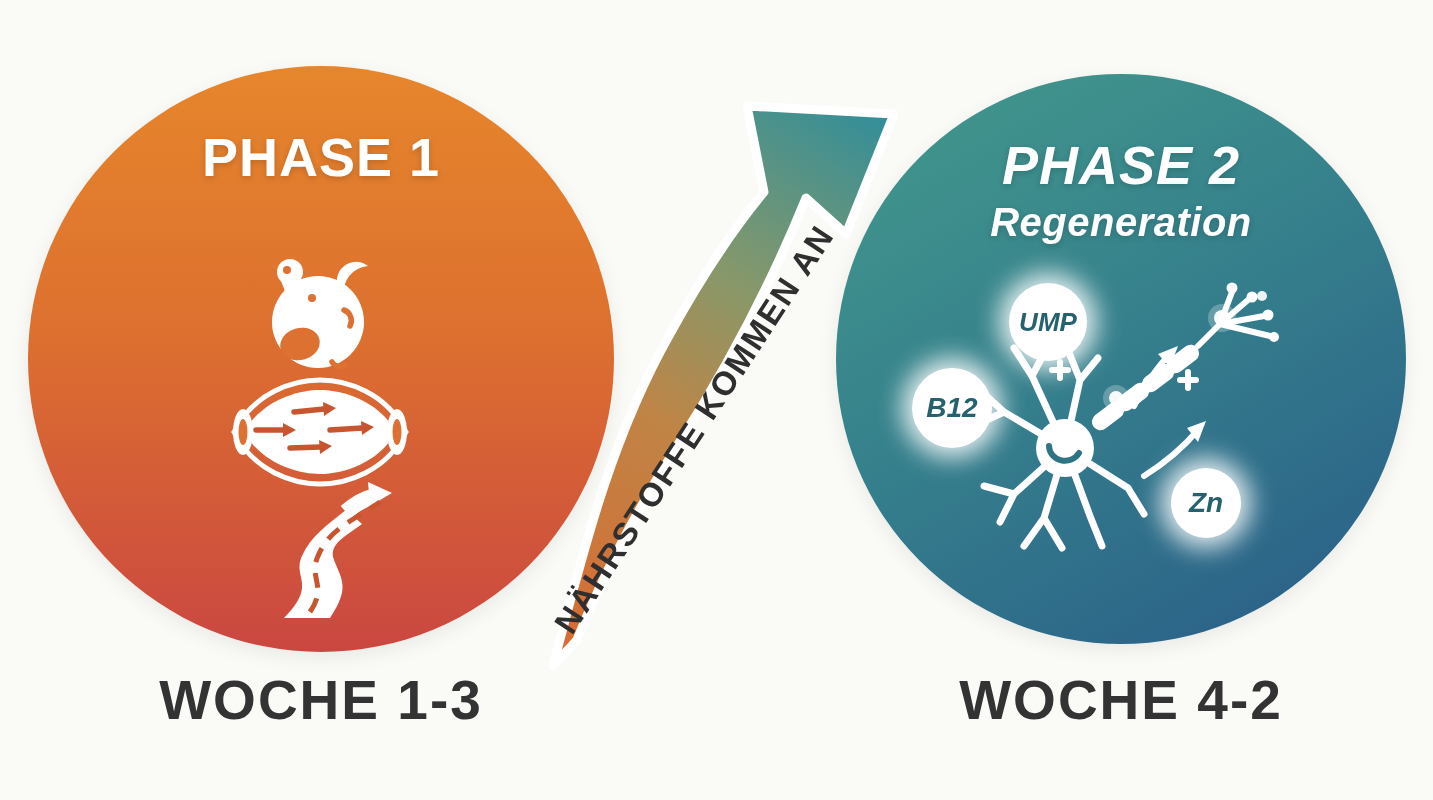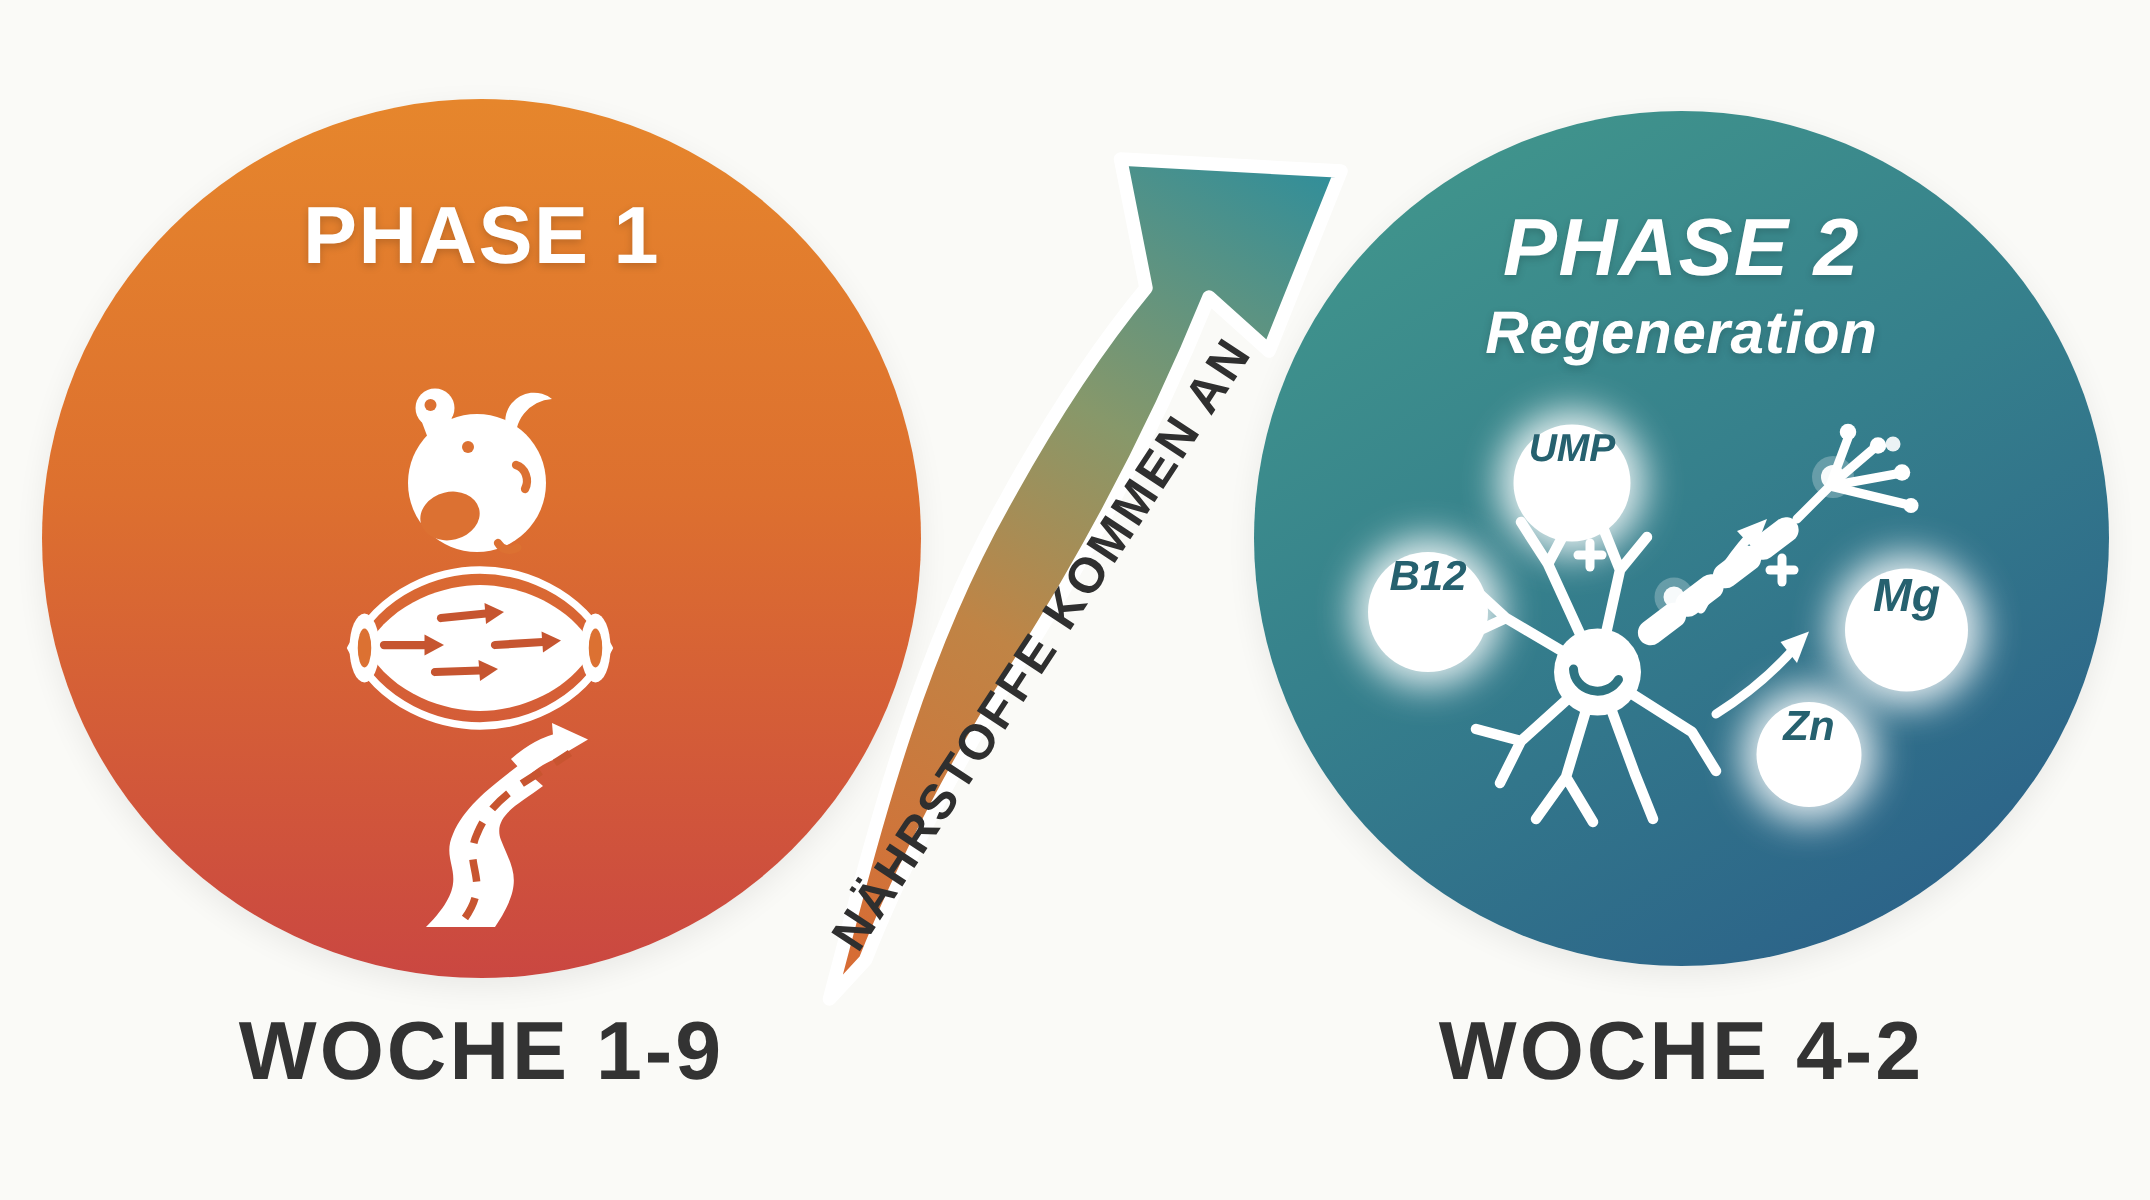--- a/index.html
+++ b/index.html
@@ -29,21 +29,21 @@
   .phase-subtitle{top:122px;font-size:40px;letter-spacing:0.5px;}
   .icon-layer{position:absolute;left:0;top:0;}
   .week-label{
     position:absolute;text-align:center;color:#333333;
     font-size:55px;font-weight:800;letter-spacing:2px;
   }
   #week1{left:28px;width:586px;top:668px;}
   #week2{left:836px;width:570px;top:668px;}
   .badge{
     position:absolute;border-radius:50%;background:#ffffff;
-    display:flex;align-items:flex-start;justify-content:center;
+    display:flex;align-items:center;justify-content:center;
     color:#26616f;font-weight:800;
     box-shadow:0 0 24px 10px rgba(255,255,255,.85);
   }
   #badge-ump{left:173px;top:209px;width:78px;height:78px;font-size:26px;}
   #badge-b12{left:76px;top:294px;width:80px;height:80px;font-size:28px;}
   #badge-mg{left:394px;top:305px;width:82px;height:82px;font-size:31px;}
   #badge-zn{left:335px;top:394px;width:70px;height:70px;font-size:28px;}
   #arrow-layer{
     position:absolute;left:0;top:0;width:1433px;height:800px;
     pointer-events:none;z-index:5;
@@ -162,23 +162,20 @@
       <circle cx="386" cy="244" r="8" fill="#ffffff" opacity="0.95"></circle>
       <circle cx="426" cy="222" r="5" fill="#ffffff" opacity="0.9"></circle>
     </g>
   </svg>
 
   <div class="badge" id="badge-ump">
     <span>UMP</span>
   </div>
   <div class="badge" id="badge-b12">
     <span>B12</span>
-  </div>
-  <div class="badge" id="badge-mg">
-    <span>Mg</span>
   </div>
   <div class="badge" id="badge-zn">
     <span>Zn</span>
   </div>
 </div>
 
 <svg id="arrow-layer" viewBox="0 0 1433 800">
   <defs>
     <linearGradient id="swooshGrad" gradientUnits="userSpaceOnUse" x1="553" y1="660" x2="890" y2="110">
       <stop offset="0" stop-color="#d96a33"></stop>
@@ -198,14 +195,14 @@
              L806,198
              C772,282 728,366 676,448
              C641,503 603,574 577,640
              Z" fill="url(#swooshGrad)" stroke="#ffffff" stroke-width="9" stroke-linejoin="round"></path>
   </g>
   <text>
     <textPath href="#arrowTextPath">NÄHRSTOFFE KOMMEN AN</textPath>
   </text>
 </svg>
 
-<div class="week-label" id="week1">WOCHE 1-9</div>
+<div class="week-label" id="week1">WOCHE 1-3</div>
 <div class="week-label" id="week2">WOCHE 4-2</div>
 
 </body></html>

